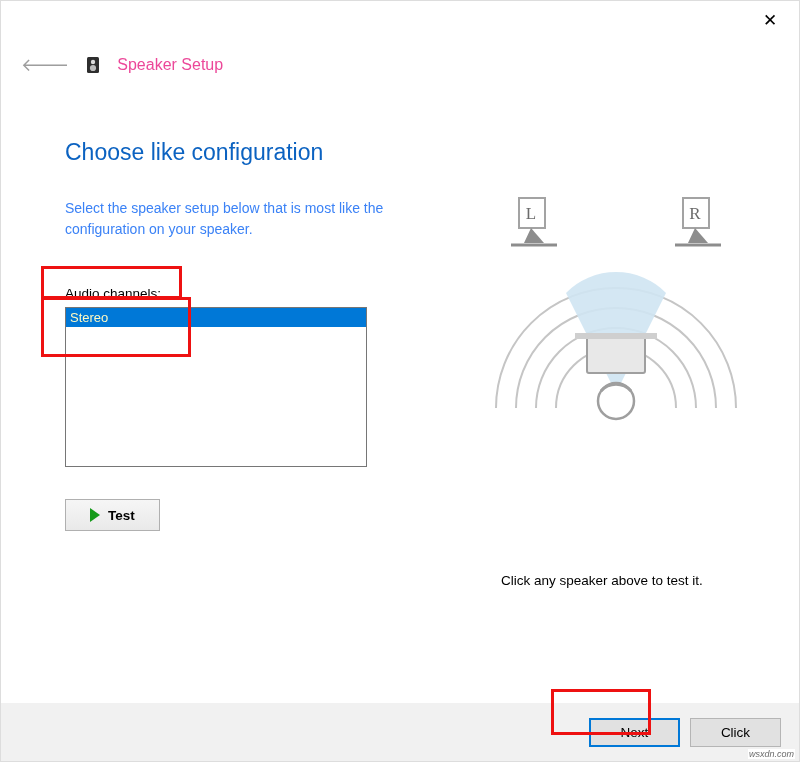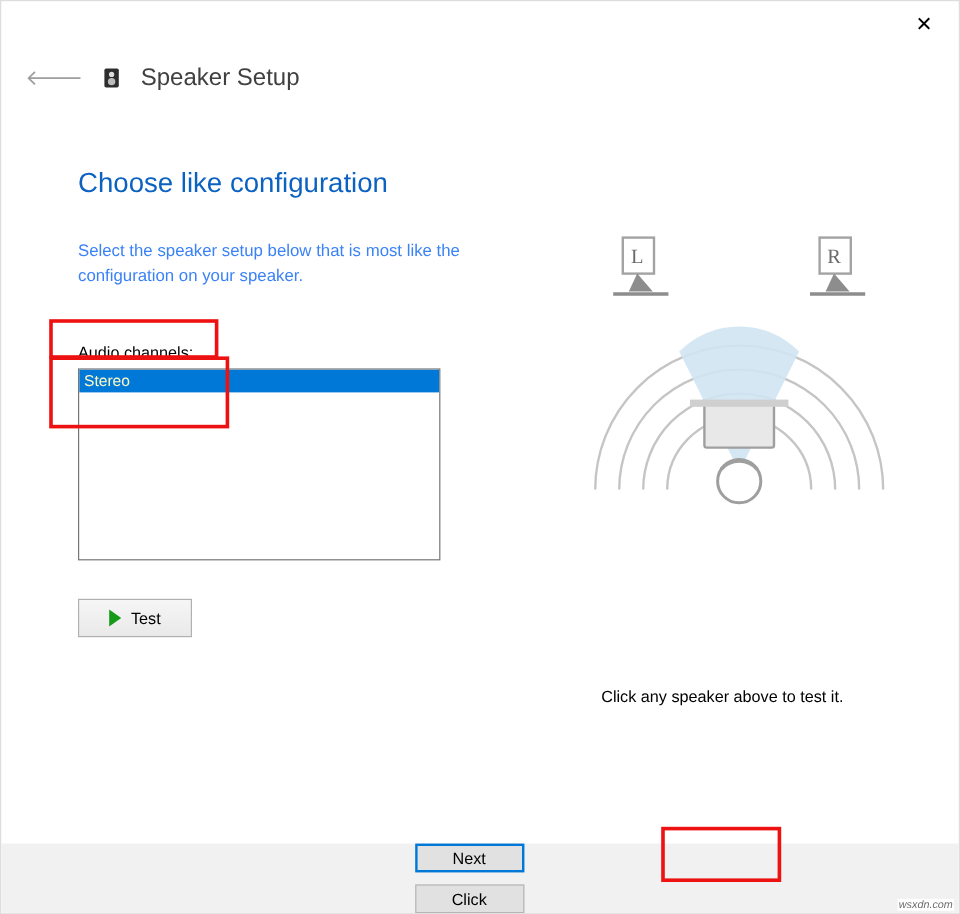--- a/index.html
+++ b/index.html
@@ -43,22 +43,22 @@
       color: #9e9e9e;
       cursor: pointer;
     }
     .speaker-ico {
       width: 20px;
       height: 20px;
       position: relative;
     }
     .speaker-ico svg { width: 20px; height: 20px; }
     .header-title {
-      font-size: 20px;
-      color: #404040;
+      font-size: 16px;
+      color: #ec4899;
     }
     .content {
       position: relative;
       padding: 50px 0 0 64px;
     }
     .page-heading {
       font-size: 23px;
       color: #0b62c1;
       font-weight: 400;
       margin-bottom: 32px;
@@ -110,20 +110,21 @@
       height: 32px;
       border: 1px solid #b0b0b0;
       background: linear-gradient(#f6f6f6,#e9e9e9);
       display: flex;
       align-items: center;
       justify-content: center;
       gap: 8px;
       cursor: pointer;
       font-size: 13.5px;
       color: #000;
+      font-weight: bold;
     }
     .play-tri {
       width: 0; height: 0;
       border-left: 10px solid #159a1a;
       border-top: 7px solid transparent;
       border-bottom: 7px solid transparent;
     }
 
     .speaker-diagram {
       position: absolute;
@@ -145,21 +146,20 @@
       left: 0;
       bottom: 0;
       width: 100%;
       height: 58px;
       background: #f1f1f1;
       display: flex;
       justify-content: flex-end;
       align-items: center;
       gap: 10px;
       padding-right: 18px;
-      flex-direction: column;
     }
     .btn {
       width: 91px;
       height: 29px;
       border: 1px solid #b5b5b5;
       background: #e1e1e1;
       font-size: 13.5px;
       font-family: inherit;
       cursor: pointer;
     }

